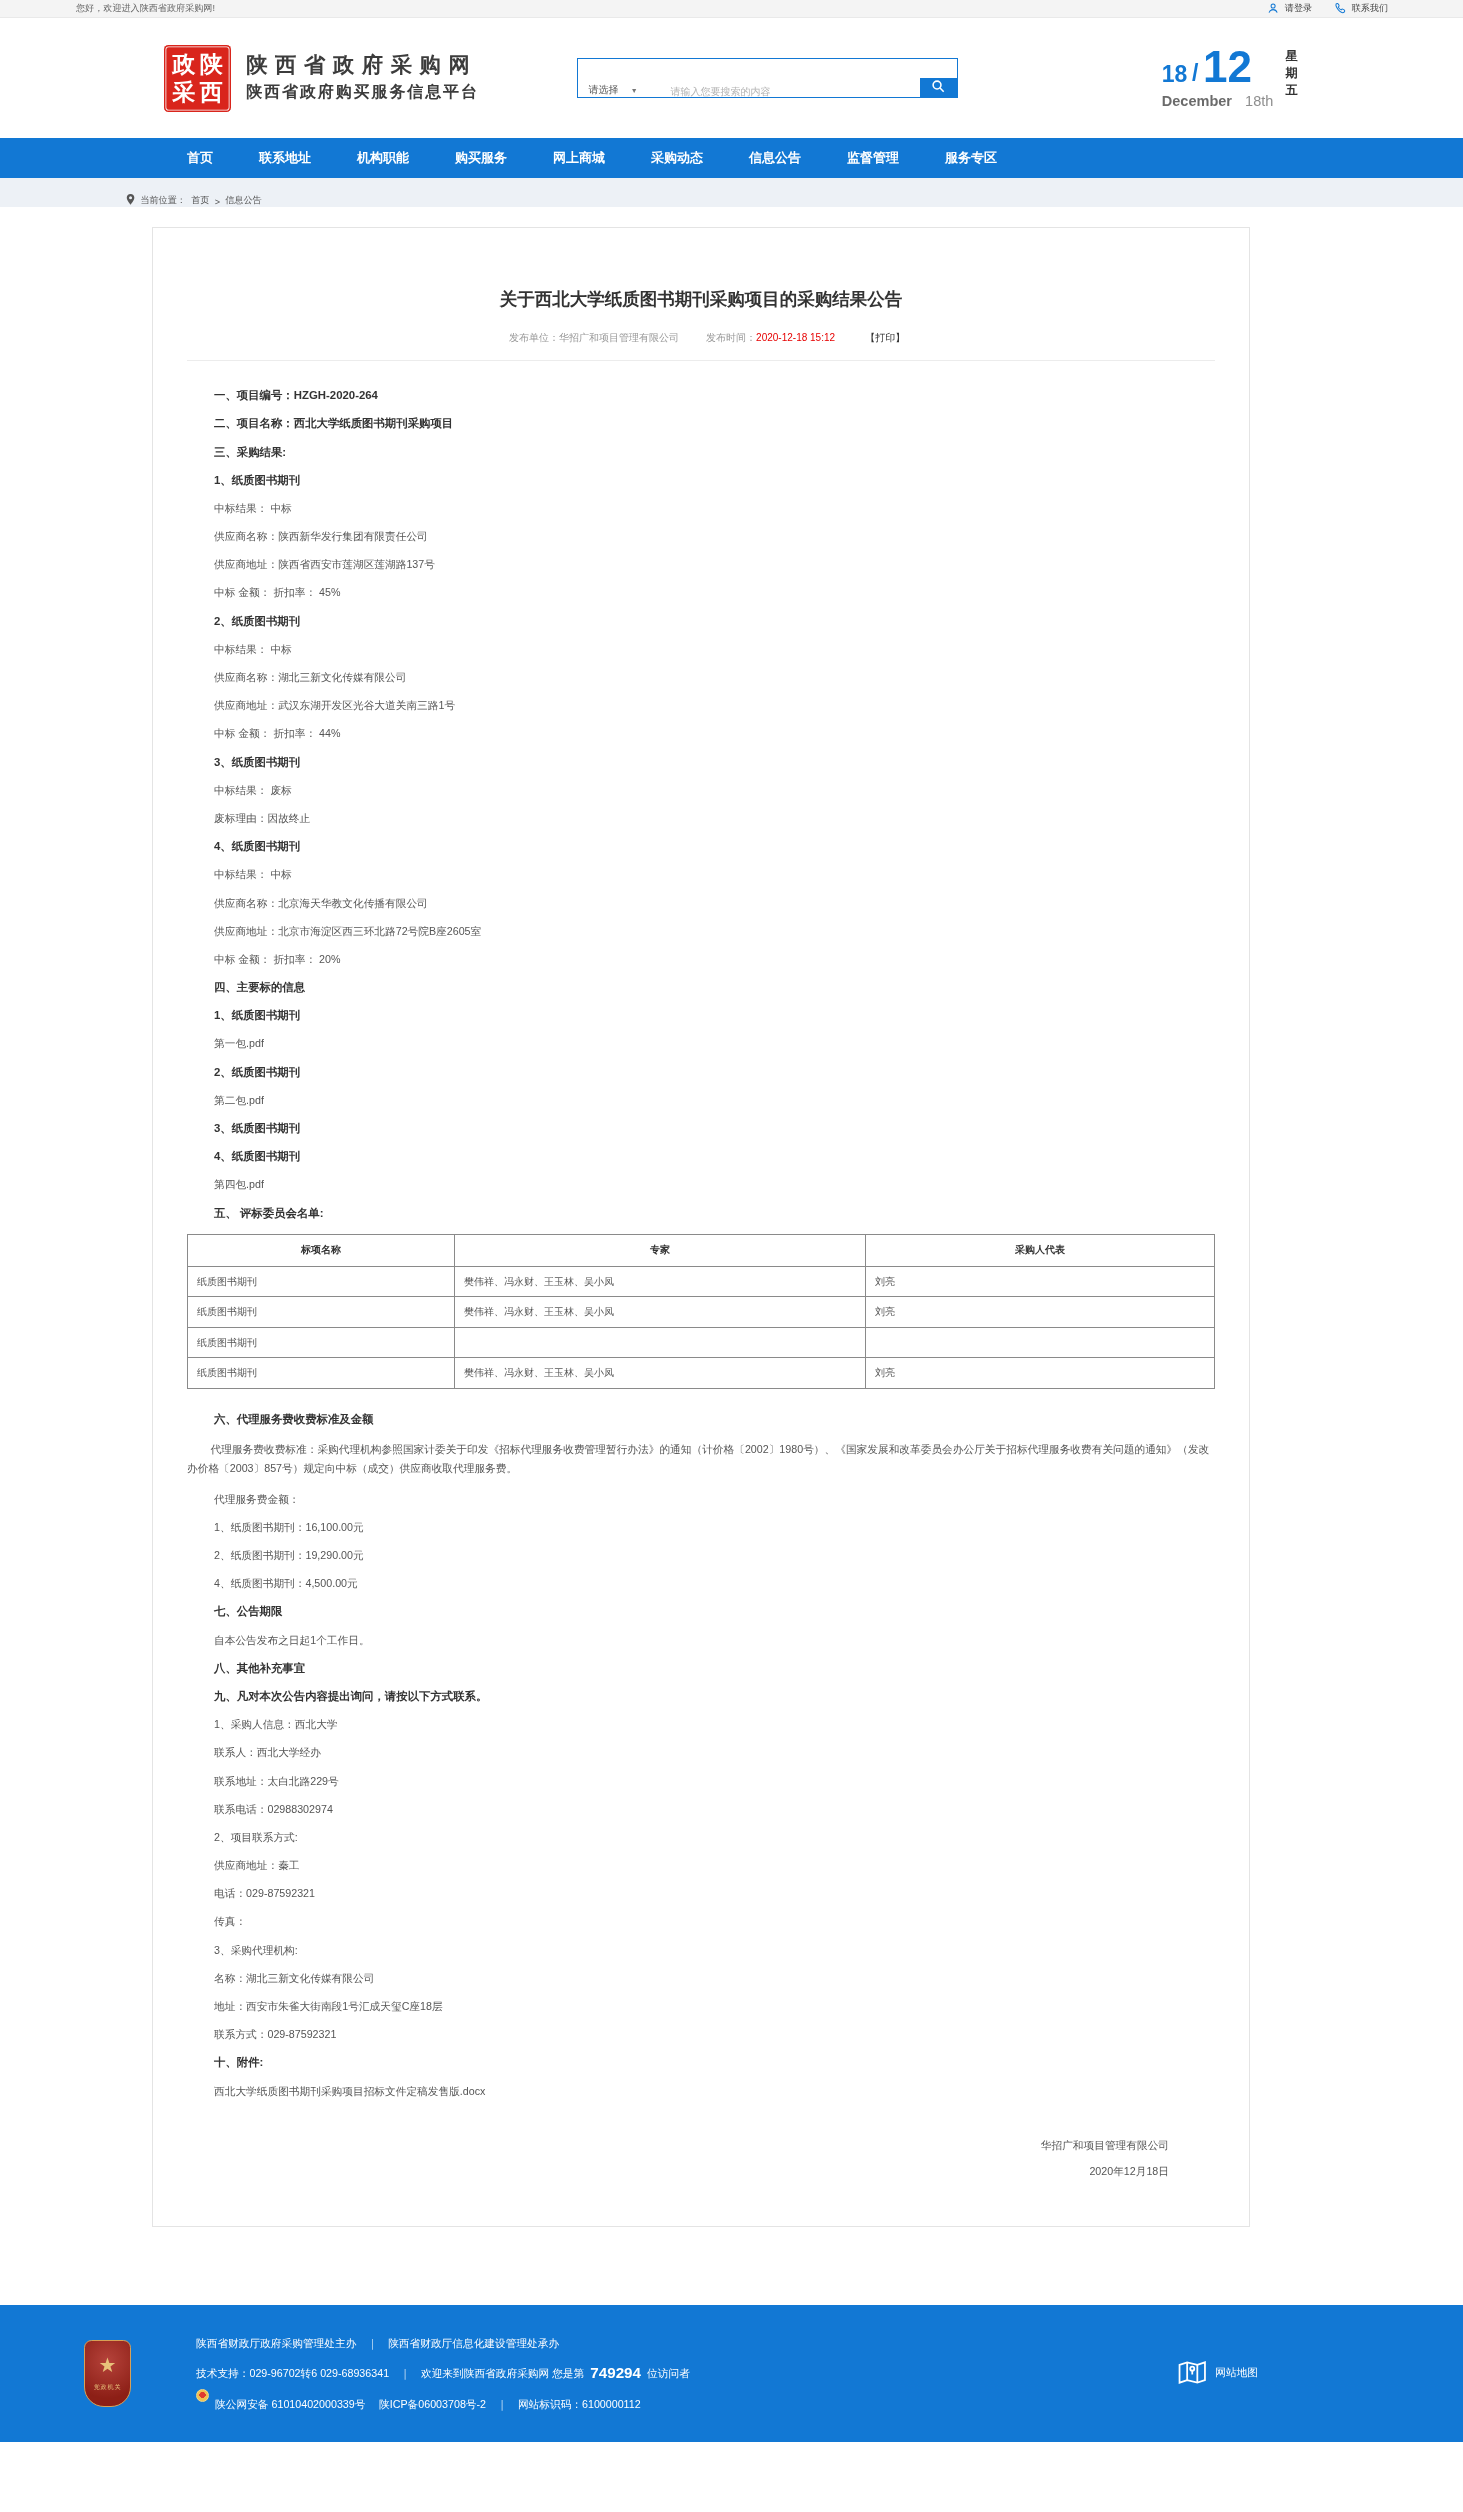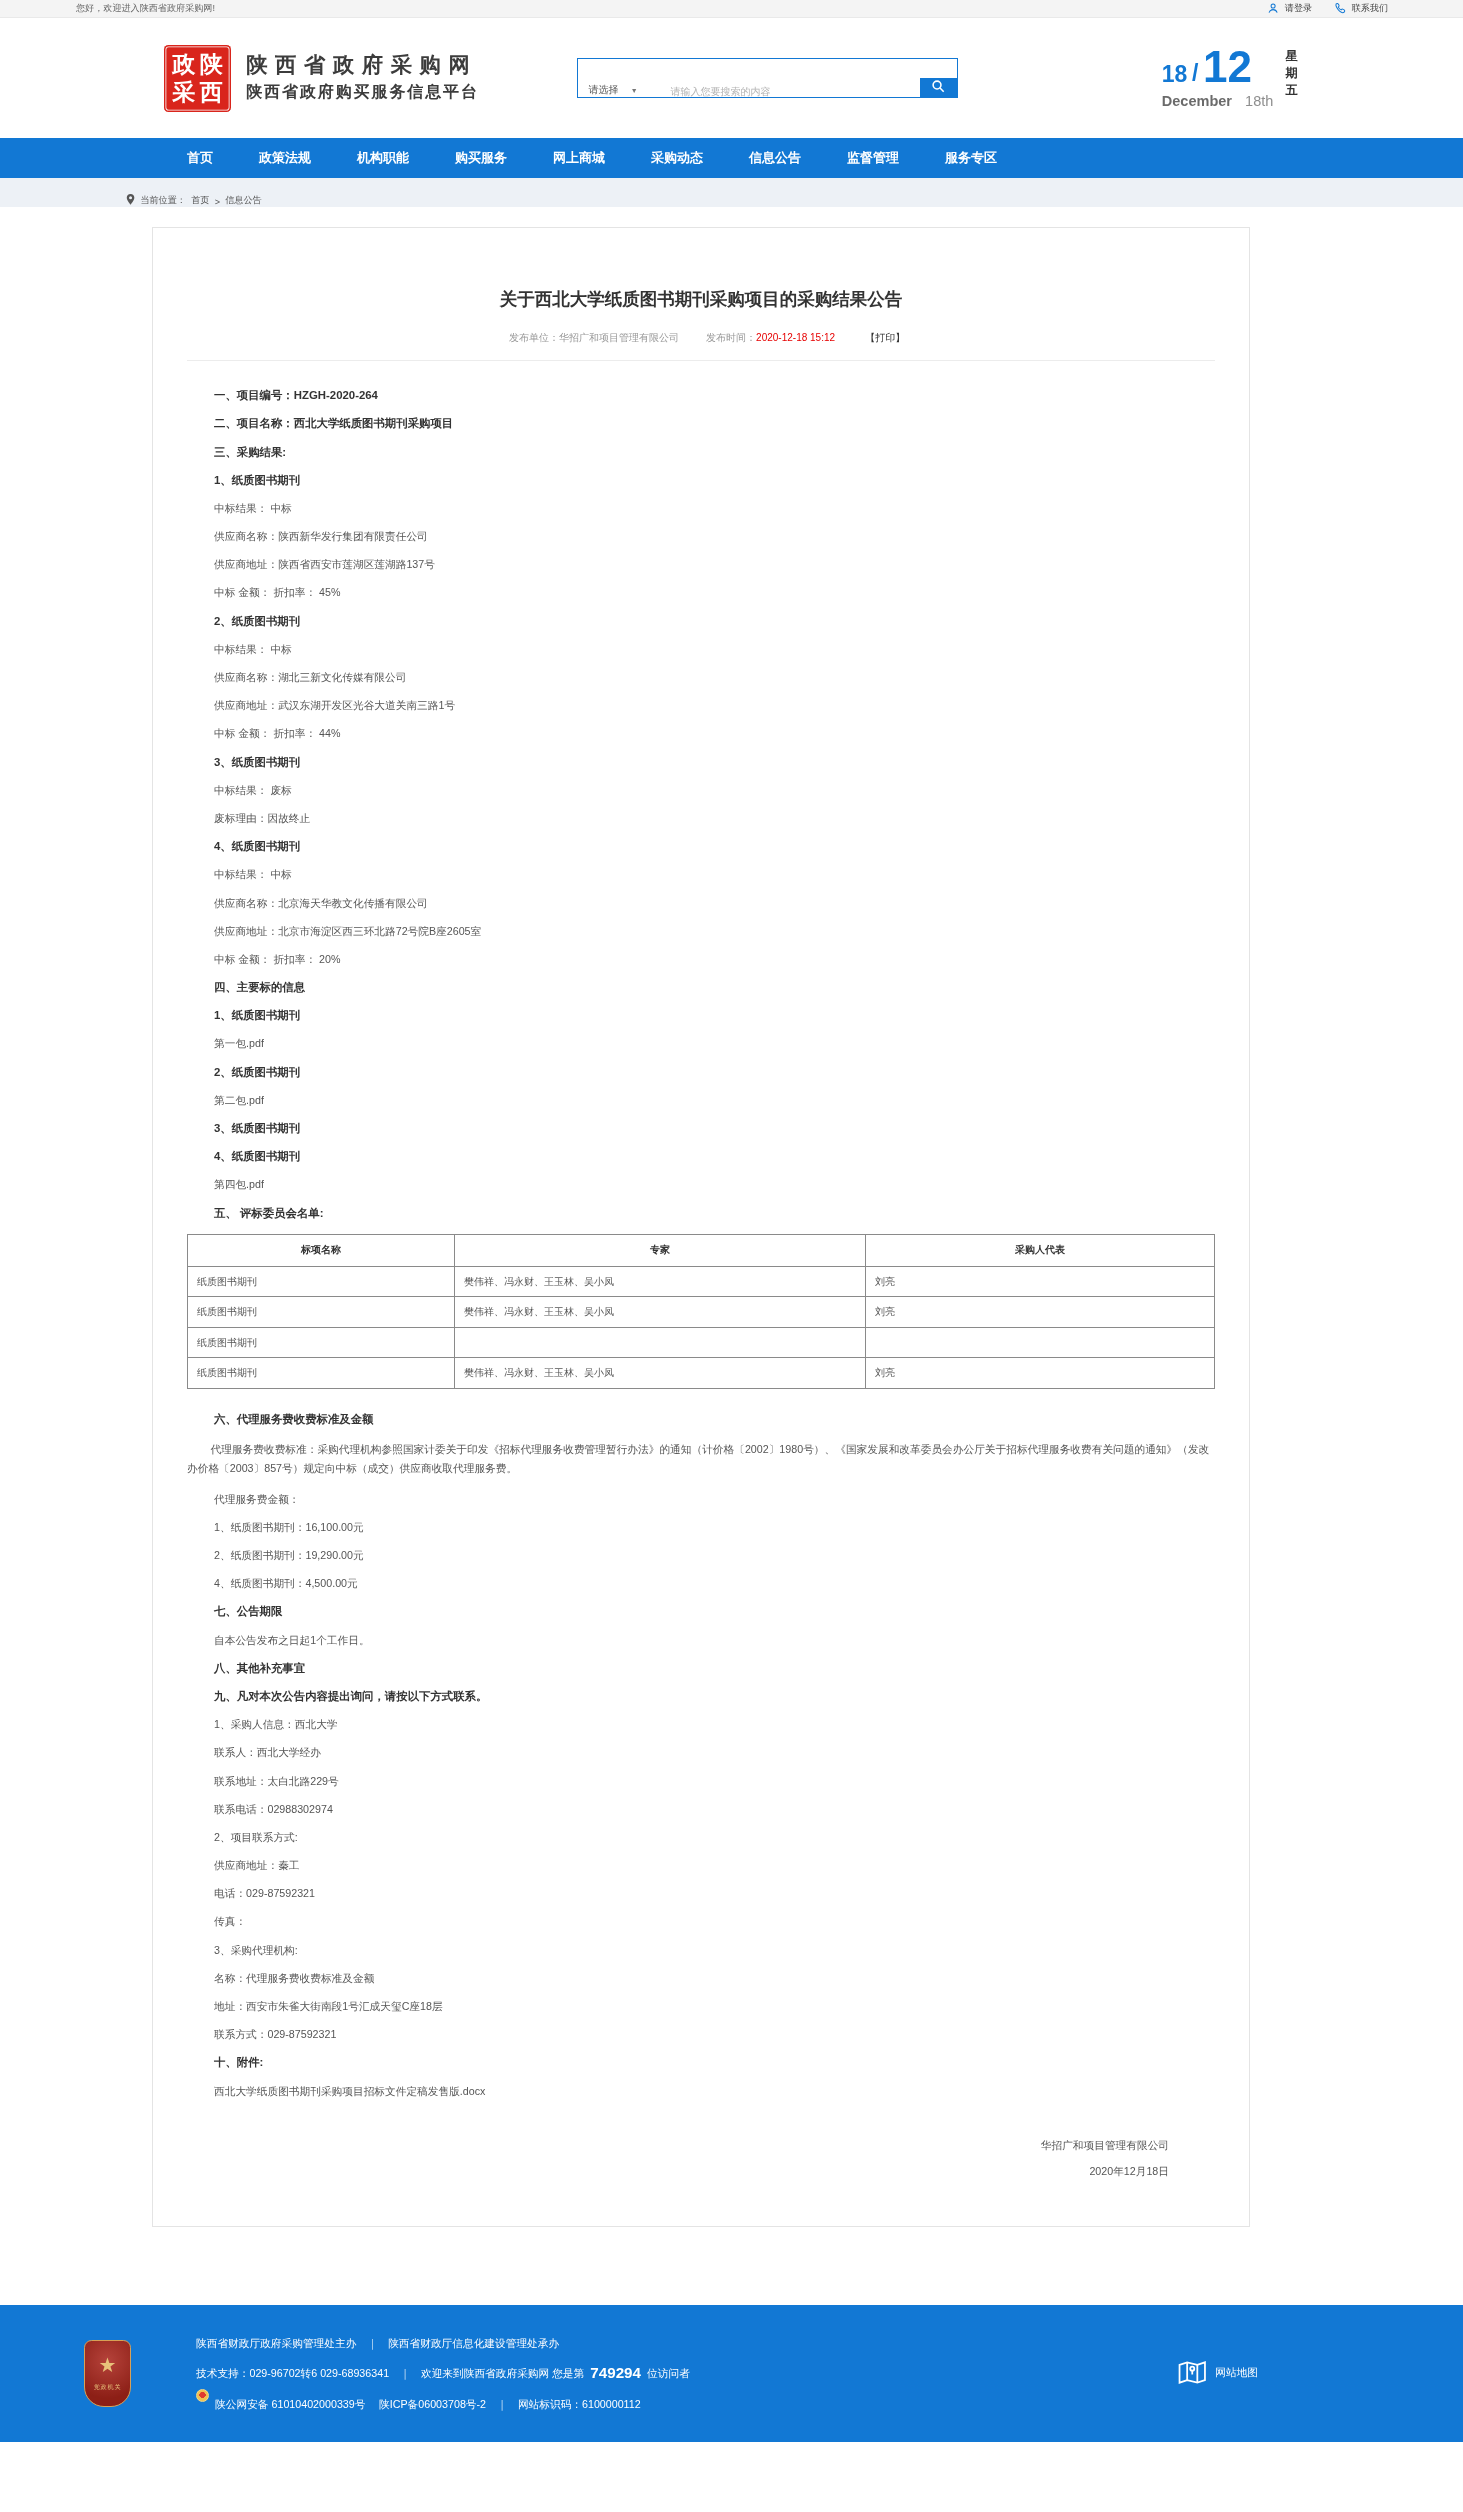--- a/index.html
+++ b/index.html
@@ -164,21 +164,21 @@
         <span class="date-month-name">December</span>
         <span class="date-ordinal">18th</span>
       </div>
     </div>
     <div class="date-weekday">星期五</div>
   </div>
 </div>
 
 <div class="navbar">
   <span class="nav-item">首页</span>
-  <span class="nav-item">政策法规</span>
+  <span class="nav-item">联系地址</span>
   <span class="nav-item">机构职能</span>
   <span class="nav-item">购买服务</span>
   <span class="nav-item">网上商城</span>
   <span class="nav-item">采购动态</span>
   <span class="nav-item">信息公告</span>
   <span class="nav-item">监督管理</span>
   <span class="nav-item">服务专区</span>
 </div>
 
 <div class="breadcrumb">
@@ -287,21 +287,21 @@
       <p class="a-head">九、凡对本次公告内容提出询问，请按以下方式联系。</p>
       <p class="a-line">1、采购人信息：西北大学</p>
       <p class="a-line">联系人：西北大学经办</p>
       <p class="a-line">联系地址：太白北路229号</p>
       <p class="a-line">联系电话：02988302974</p>
       <p class="a-line">2、项目联系方式:</p>
       <p class="a-line">供应商地址：秦工</p>
       <p class="a-line">电话：029-87592321</p>
       <p class="a-line">传真：</p>
       <p class="a-line">3、采购代理机构:</p>
-      <p class="a-line">名称：代理服务费收费标准及金额</p>
+      <p class="a-line">名称：湖北三新文化传媒有限公司</p>
       <p class="a-line">地址：西安市朱雀大街南段1号汇成天玺C座18层</p>
       <p class="a-line">联系方式：029-87592321</p>
       <p class="a-head">十、附件:</p>
       <p class="a-file">西北大学纸质图书期刊采购项目招标文件定稿发售版.docx</p>
 
       <div class="signature">
         <div>华招广和项目管理有限公司</div>
         <div>2020年12月18日</div>
       </div>
     </div>

